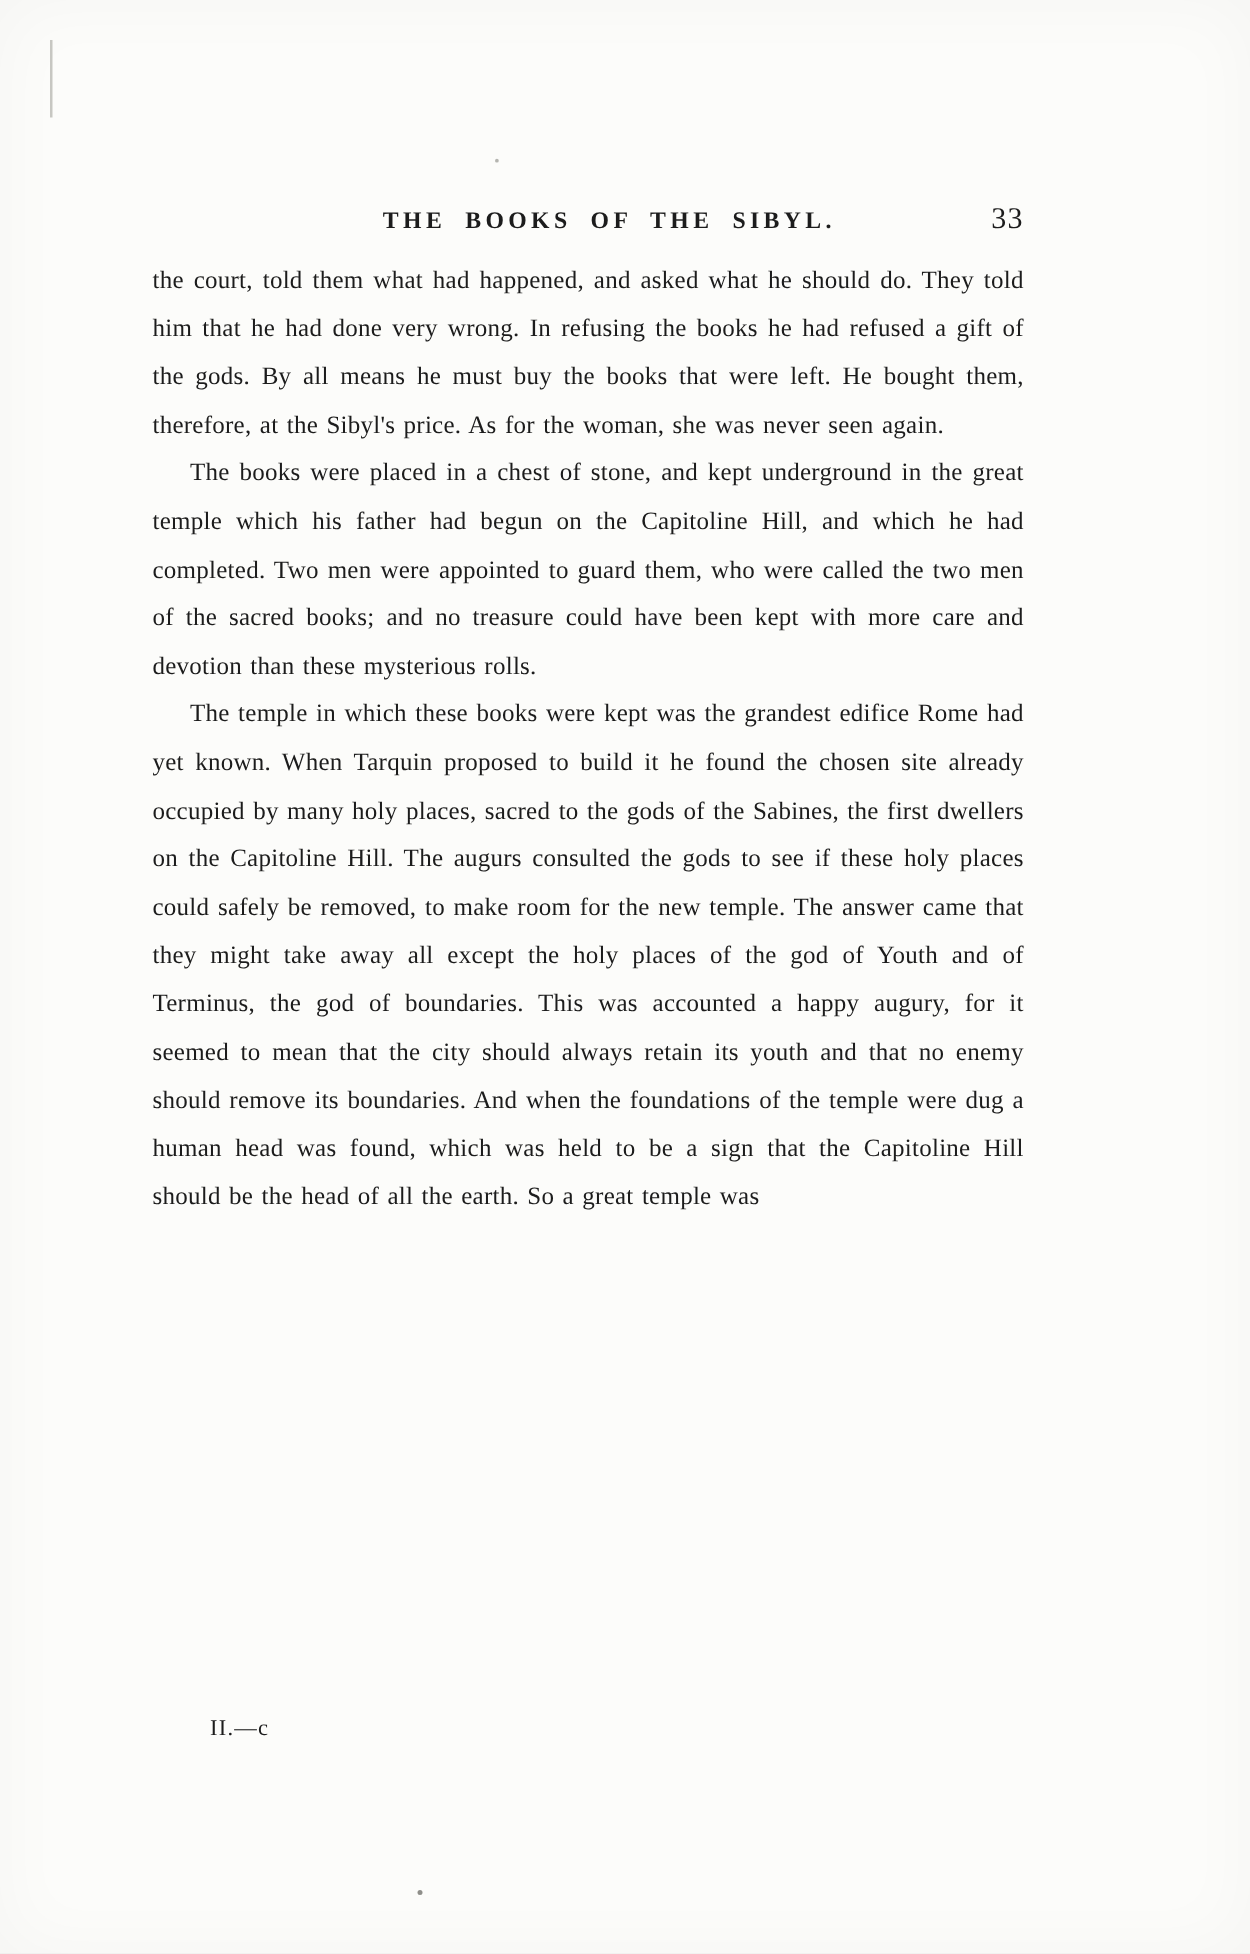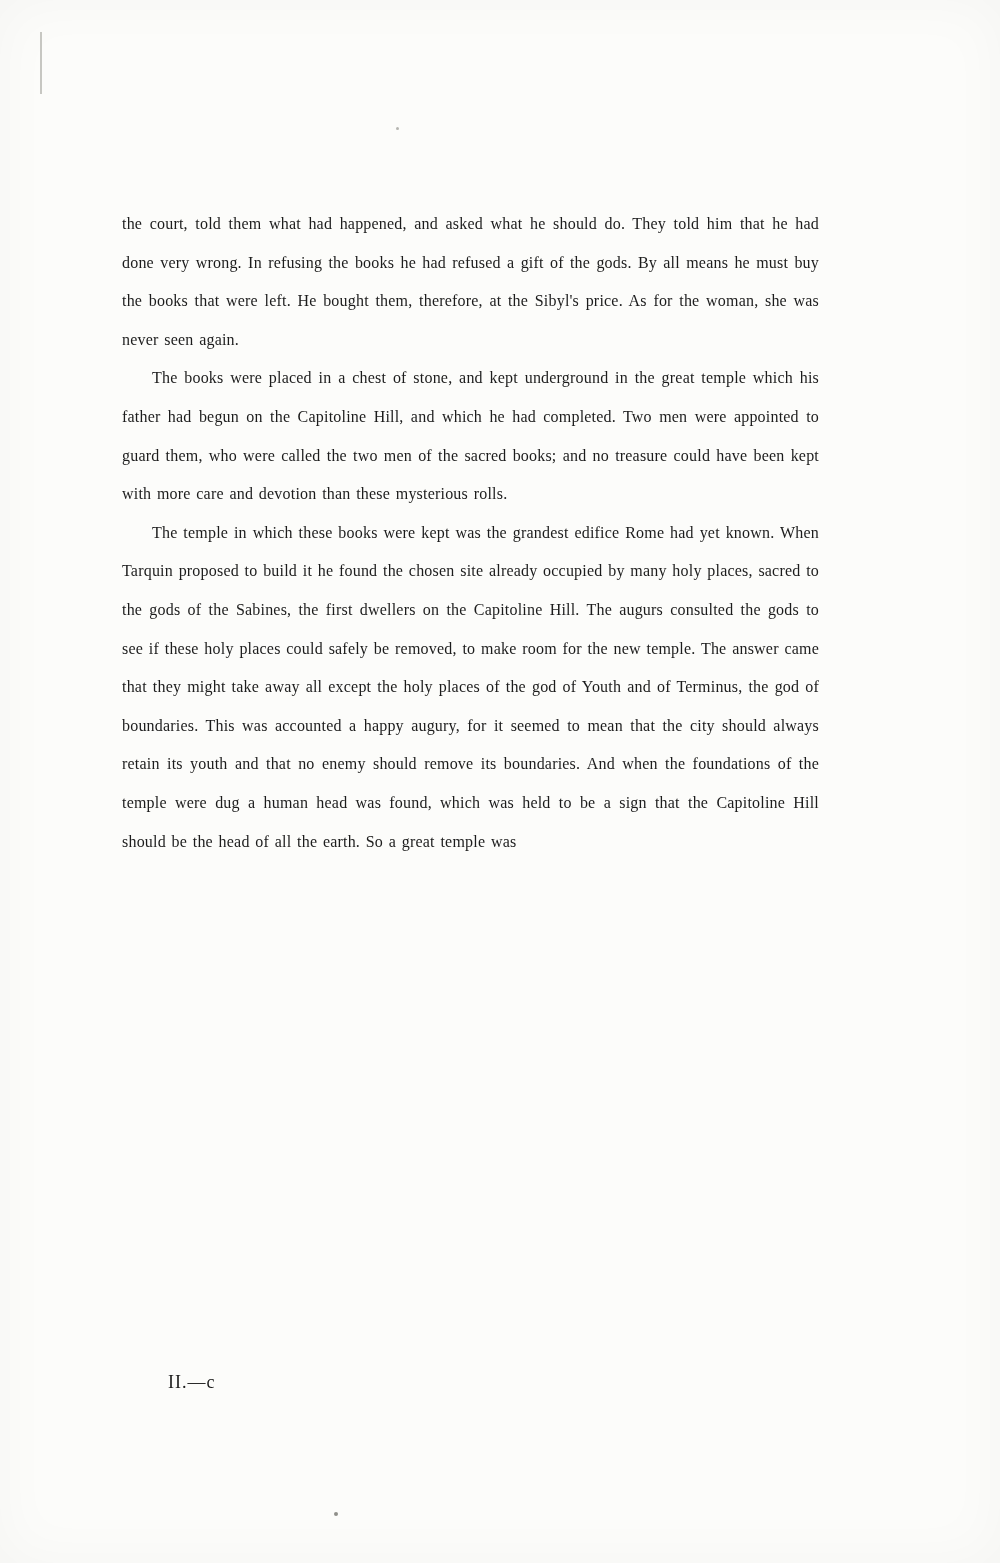--- a/index.html
+++ b/index.html
@@ -38,21 +38,21 @@
   .page-number {
     font-size: 24px;
     font-weight: 400;
     letter-spacing: 1px;
   }
   .body-text {
     position: absolute;
     top: 205px;
     left: 122px;
     width: 697px;
-    font-size: 16px;
+    font-size: 20px;
     line-height: 38.6px;
     text-align: justify;
     letter-spacing: 0.2px;
     word-spacing: 1.5px;
   }
   .body-text p {
     margin: 0;
   }
   .body-text p.indent {
     text-indent: 30px;
@@ -94,20 +94,24 @@
 </style>
 </head>
 <body>
 
 <div class="page">
 
   <div class="artifact-line"></div>
   <div class="artifact-dot-top"></div>
   <div class="artifact-dot-bottom"></div>
 
+  <div class="header">
+    <span class="running-title">THE BOOKS OF THE SIBYL.</span>
+    <span class="page-number">33</span>
+  </div>
 
   <div class="body-text">
     <p>the court, told them what had happened, and asked what he should do.  They told him that he had done very wrong.  In refusing the books he had refused a gift of the gods.  By all means he must buy the books that were left.  He bought them, therefore, at the Sibyl's price.  As for the woman, she was never seen again.</p>
     <p class="indent">The books were placed in a chest of stone, and kept underground in the great temple which his father had begun on the Capitoline Hill, and which he had completed.  Two men were appointed to guard them, who were called the two men of the sacred books; and no treasure could have been kept with more care and devotion than these mysterious rolls.</p>
     <p class="indent">The temple in which these books were kept was the grandest edifice Rome had yet known.  When Tarquin proposed to build it he found the chosen site already occupied by many holy places, sacred to the gods of the Sabines, the first dwellers on the Capitoline Hill.  The augurs consulted the gods to see if these holy places could safely be removed, to make room for the new temple.  The answer came that they might take away all except the holy places of the god of Youth and of Terminus, the god of boundaries.  This was accounted a happy augury, for it seemed to mean that the city should always retain its youth and that no enemy should remove its boundaries.  And when the foundations of the temple were dug a human head was found, which was held to be a sign that the Capitoline Hill should be the head of all the earth.  So a great temple was</p>
   </div>
 
   <div class="signature-mark">II.—c</div>
 
 </div>

